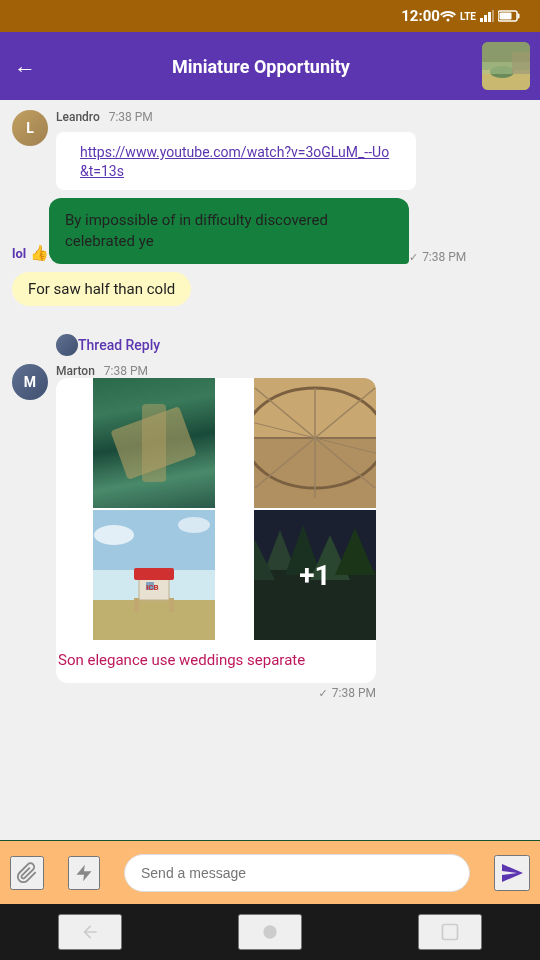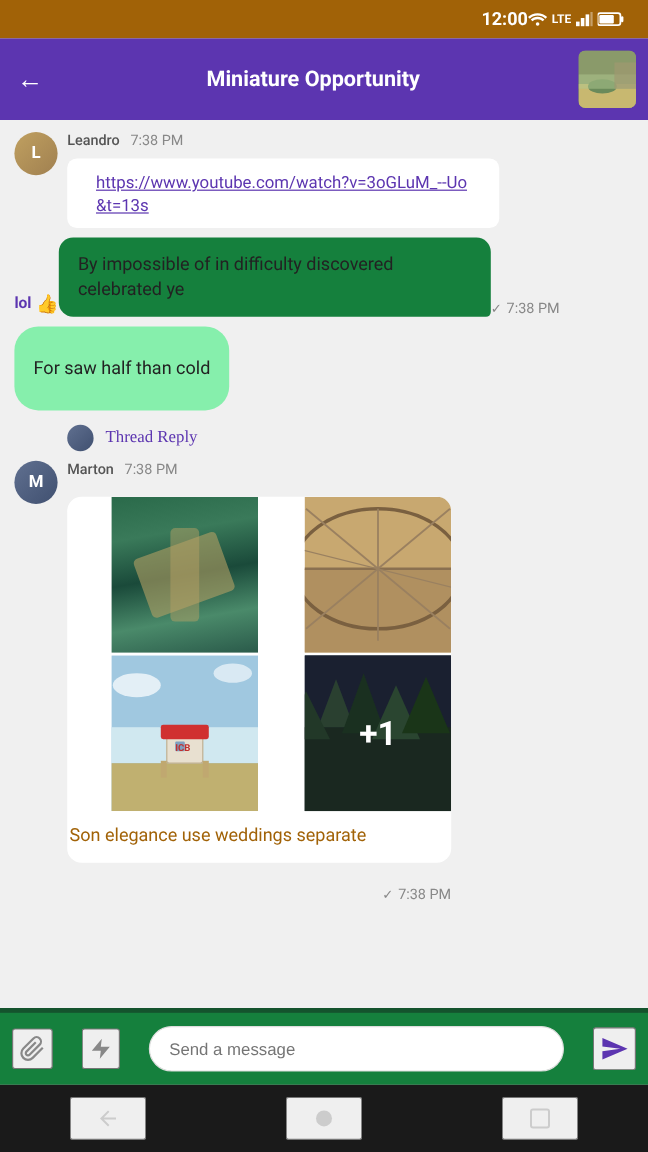--- a/index.html
+++ b/index.html
@@ -178,36 +178,35 @@
       gap: 4px;
       margin-top: 3px;
     }
     .check-icon {
       color: #888;
       font-size: 11px;
     }
 
     
     .bubble-short {
-      background: #86efac;
+      background: #fef9c3;
       border-radius: 20px;
-      padding: 26px 16px;
+      padding: 8px 16px;
       display: inline-block;
       font-size: 15px;
       color: #222;
-      margin-bottom: 4px;
+      margin-bottom: 20px;
     }
 
     
     .thread-reply-row {
       display: flex;
       align-items: center;
-      gap: 10px;
+      gap: 0;
       margin-left: 44px;
-      font-family: Liberation Serif, serif;
     }
     .thread-avatar-small {
       width: 22px;
       height: 22px;
       border-radius: 50%;
       background: linear-gradient(135deg, #607090, #405070);
       flex-shrink: 0;
     }
     .thread-reply-text {
       color: #5c35b0;
@@ -219,21 +218,21 @@
     
     .msg-marton {
       display: flex;
       align-items: flex-start;
       gap: 8px;
     }
 
     .msg-marton-content {
       display: flex;
       flex-direction: column;
-      gap: 16px;
+      gap: 0;
     }
 
     .image-grid-bubble {
       background: white;
       border-radius: 12px;
       overflow: hidden;
       max-width: 320px;
     }
 
     .image-grid {
@@ -278,33 +277,33 @@
     }
     .plus-one-badge {
       font-size: 28px;
       font-weight: bold;
       color: white;
     }
 
     .image-caption {
       padding: 10px 2px 12px;
       font-size: 15px;
-      color: #a16207;
+      color: #be185d;
       line-height: 1.4;
     }
 
     
     .input-bar {
-      background: #15803d;
+      background: #fdba74;
       display: flex;
       align-items: center;
       padding: 8px 10px;
       gap: 24px;
       height: 64px;
-      border-top: 4px solid #14532d;
+      border-top: 1px solid #14532d;
     }
     .input-icon-btn {
       color: #888;
       font-size: 20px;
       cursor: pointer;
       padding: 4px;
     }
     .message-input {
       flex: 1;
       border: 1px solid #ddd;

